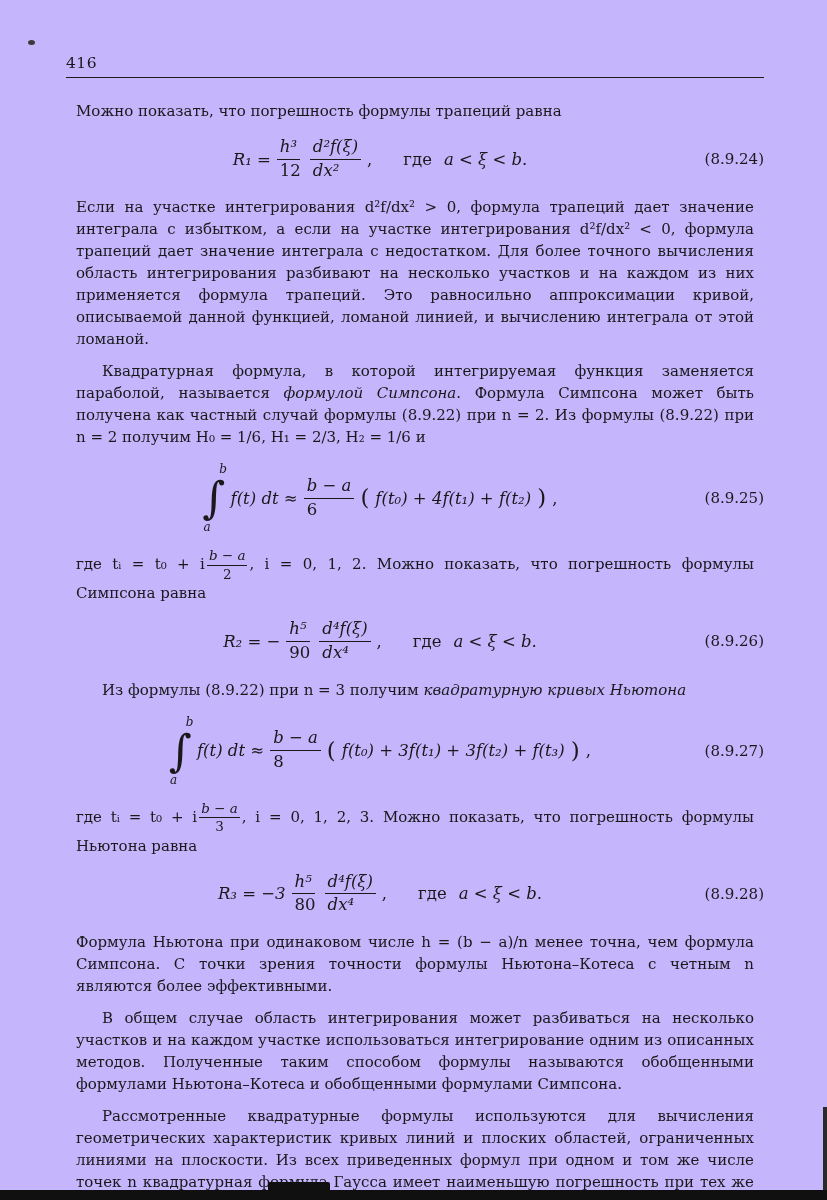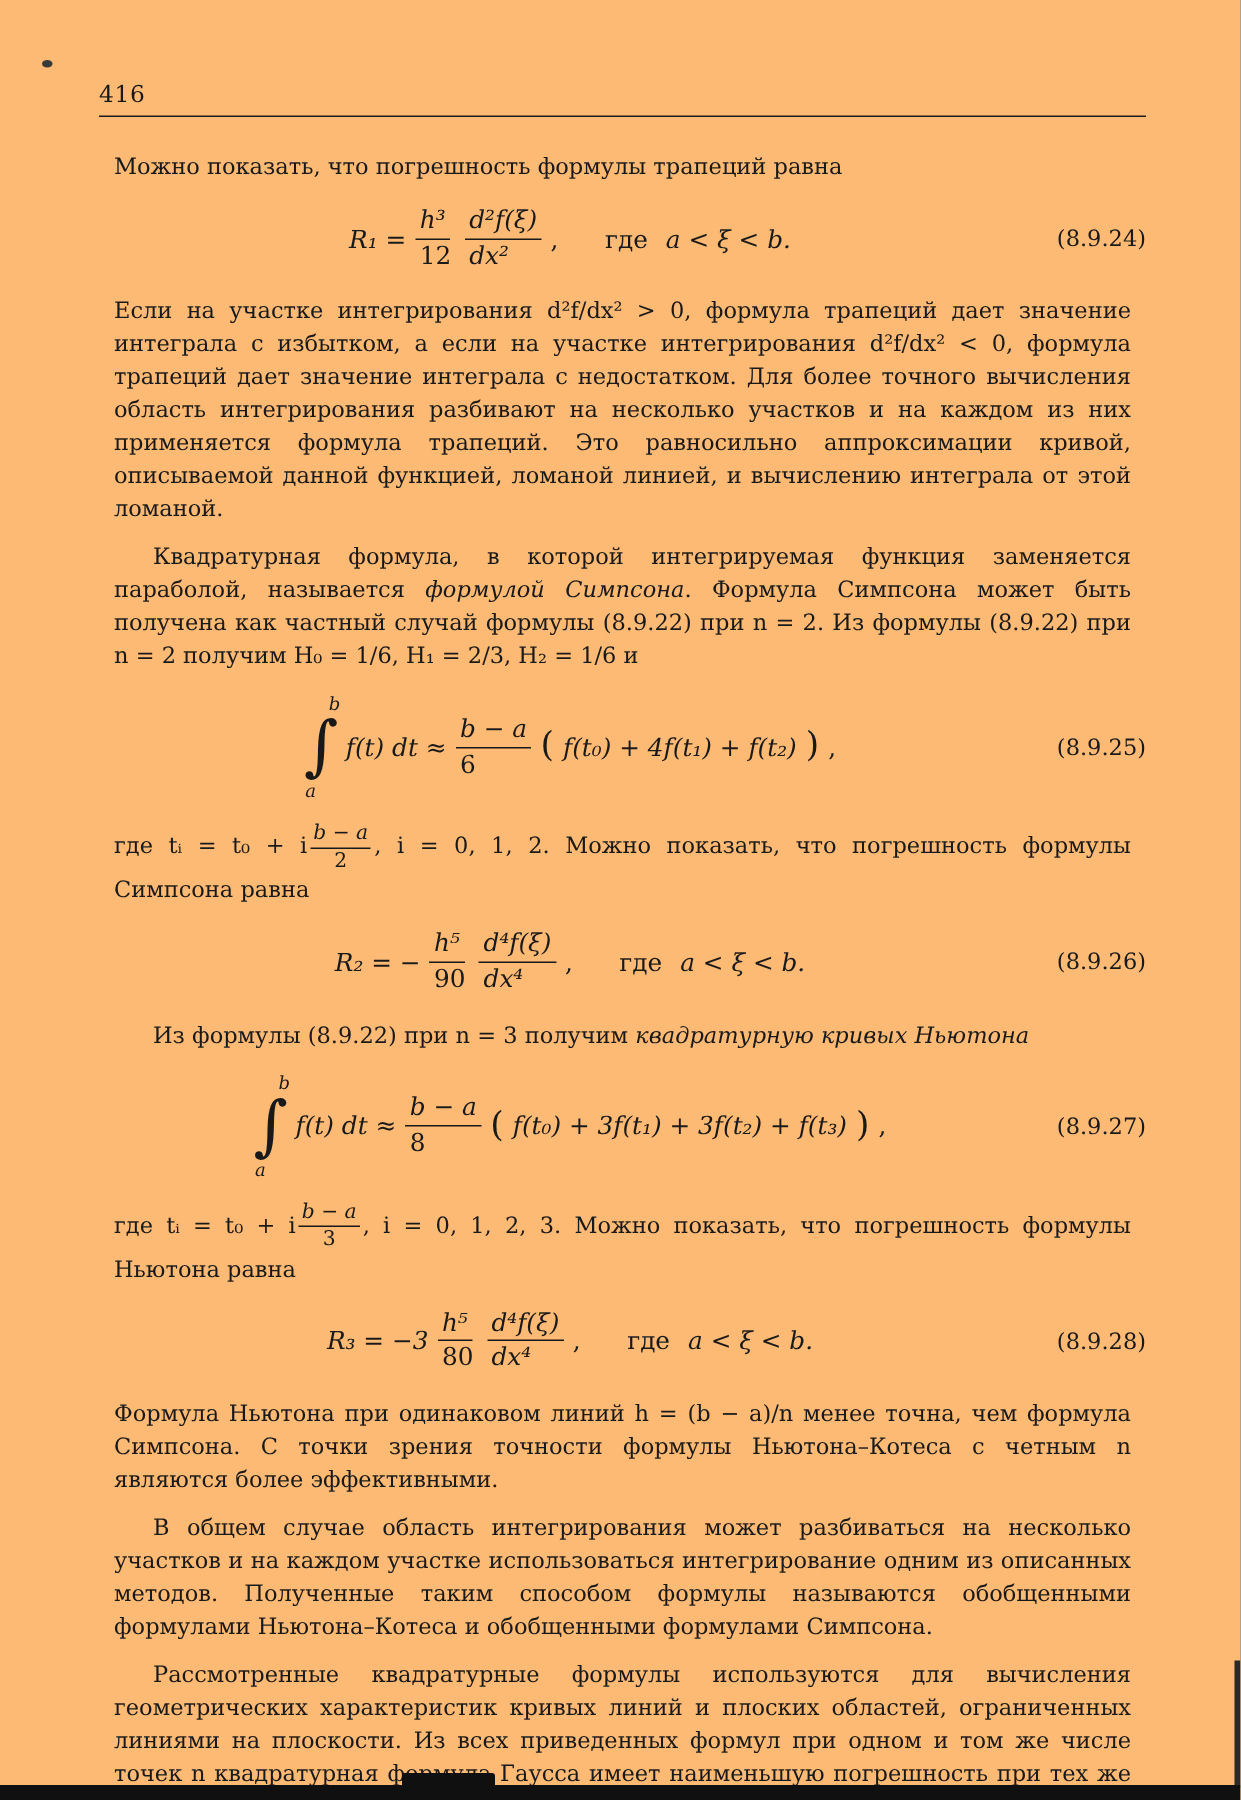--- a/index.html
+++ b/index.html
@@ -1,19 +1,19 @@
 <!DOCTYPE html>
 <html><head>
 <meta charset="utf-8">
 <style>
   html,body { margin:0; padding:0; background:#888; }
   .page {
     position:relative;
     width:827px; height:1200px;
-    background:#fdba74;
+    background:#c4b5fd;
     font-family:"DejaVu Serif","Liberation Serif",serif;
     color:#191919;
     overflow:hidden;
     margin:0 auto;
   }
   .content { position:absolute; left:66px; top:54px; width:698px; }
 
   
   .header { display:flex; align-items:baseline; font-size:15.5px; }
   .page-num { width:148px; letter-spacing:0.5px; }
@@ -203,21 +203,21 @@
         </span>
         <span class="rm">,</span>
         <span class="where">
           <span>где</span>
           <span class="cond">a &lt; ξ &lt; b.</span>
         </span>
       </div>
       <div class="eq-number">(8.9.28)</div>
     </div>
 
-    <p class="para">Формула Ньютона при одинаковом линий h = (b − a)/n менее точна, чем формула Симпсона. С точки зрения точности формулы Ньютона–Котеса с четным n являются более эффективными.</p>
+    <p class="para">Формула Ньютона при одинаковом числе h = (b − a)/n менее точна, чем формула Симпсона. С точки зрения точности формулы Ньютона–Котеса с четным n являются более эффективными.</p>
     <p class="para indent">В общем случае область интегрирования может разбиваться на несколько участков и на каждом участке использоваться интегрирование одним из описанных методов. Полученные таким способом формулы называются обобщенными формулами Ньютона–Котеса и обобщенными формулами Симпсона.</p>
     <p class="para indent">Рассмотренные квадратурные формулы используются для вычисления геометрических характеристик кривых линий и плоских областей, ограниченных линиями на плоскости. Из всех приведенных формул при одном и том же числе точек n квадратурная формула Гаусса имеет наименьшую погрешность при тех же вычислительных затратах.</p>
 
   </div>
 
   <div class="scan-edge"></div>
   <div class="scan-bottom"></div>
   <div class="scan-blob"></div>
 </div>
 

